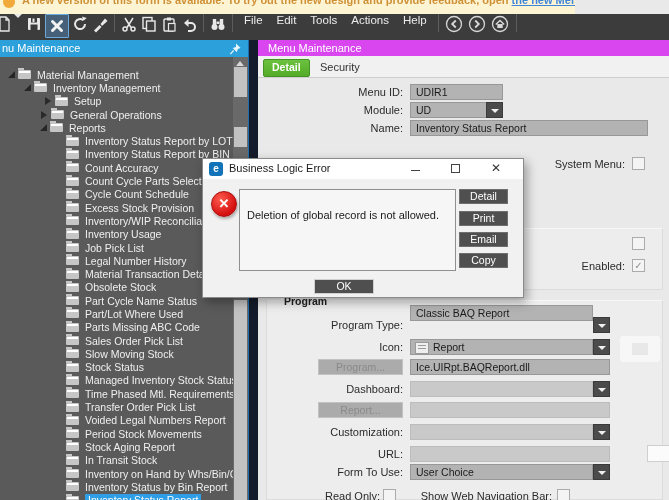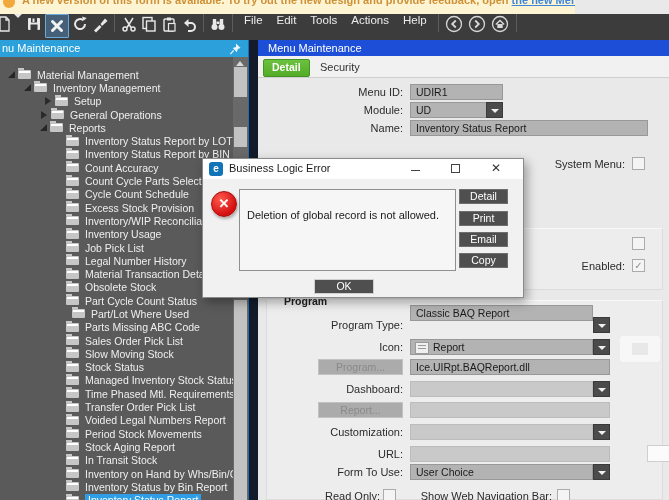--- a/index.html
+++ b/index.html
@@ -31,21 +31,21 @@
   .folder::before{content:'';position:absolute;top:-2px;left:0;width:6px;height:2px;background:#c6c6c6;}
   .folder::after{content:'';position:absolute;top:1px;left:1px;right:1px;height:2px;background:#ffffff;}
   .tlabel.selected{background:#2e9fe6;color:#fff;padding:0 3px;}
   #tree-scroll{position:absolute;left:233px;top:17px;width:15px;height:443px;background:#696969;}
   #tree-scroll .up{position:absolute;left:3px;top:4px;width:0;height:0;border-left:4px solid transparent;border-right:4px solid transparent;border-bottom:5px solid #d8d8d8;}
   .thumb{position:absolute;left:1px;width:13px;background:#c2c2c2;}
   
   #divider{position:absolute;left:248px;top:40px;width:10px;height:460px;background:#141c2b;border-left:1px solid #1d6fae;box-sizing:border-box;}
   
   #main{position:absolute;left:258px;top:40px;width:411px;height:460px;background:#e9e9e9;overflow:hidden;}
-  #main-header{position:absolute;left:0;top:0;width:411px;height:16px;background:#1d4ed8;color:#fff;font-size:11px;line-height:16px;padding-left:10px;box-sizing:border-box;}
+  #main-header{position:absolute;left:0;top:0;width:411px;height:16px;background:#d946ef;color:#fff;font-size:11px;line-height:16px;padding-left:10px;box-sizing:border-box;}
   #tabstrip{position:absolute;left:0;top:16px;width:411px;height:22px;background:#f1f1f1;border-bottom:1px solid #cfcfcf;box-sizing:border-box;}
   #tab-detail{position:absolute;left:5px;top:3px;height:16px;padding:0 8px;background:linear-gradient(#6cc23e,#53ab28);border:1px solid #459324;border-radius:2px;color:#fff;font-size:10.5px;font-weight:bold;line-height:15px;}
   #tab-security{position:absolute;left:62px;top:5px;font-size:11px;color:#333;}
   .lbl{position:absolute;font-size:11px;color:#2b2b2b;text-align:right;white-space:nowrap;}
   .field{position:absolute;height:16px;background:#b3b3b3;border:1px solid #989898;box-sizing:border-box;font-size:10.5px;line-height:14px;padding-left:5px;color:#1b1b1b;white-space:nowrap;overflow:hidden;}
   .field.light{background:#c9c9c9;border-color:#bcbcbc;}
   .combo-btn{position:absolute;width:17px;height:16px;background:#4b4b4b;border:1px solid #3a3a3a;box-sizing:border-box;}
   .combo-btn::after{content:'';position:absolute;left:4px;top:6px;width:0;height:0;border-left:4px solid transparent;border-right:4px solid transparent;border-top:4px solid #f0f0f0;}
   .cb{position:absolute;width:13px;height:13px;background:#f4f4f4;border:1px solid #ababab;box-sizing:border-box;font-size:10px;line-height:11px;text-align:center;color:#8f8f8f;}
   .cb.checked::after{content:'\2713';}
@@ -269,23 +269,23 @@
           <span class="tlabel">Material Transaction Deta</span>
         </div>
         <div class="tree-row" style="padding-left: 56px;">
           <span class="arrow-sp"></span>
           <span class="folder"></span>
           <span class="tlabel">Obsolete Stock</span>
         </div>
         <div class="tree-row" style="padding-left: 56px;">
           <span class="arrow-sp"></span>
           <span class="folder"></span>
-          <span class="tlabel">Part Cycle Count Status</span>
-        </div>
-        <div class="tree-row" style="padding-left: 56px; margin-left: 6px;">
+          <span class="tlabel">Part Cycle Name Status</span>
+        </div>
+        <div class="tree-row" style="padding-left: 56px;">
           <span class="arrow-sp"></span>
           <span class="folder"></span>
           <span class="tlabel">Part/Lot Where Used</span>
         </div>
         <div class="tree-row" style="padding-left: 56px;">
           <span class="arrow-sp"></span>
           <span class="folder"></span>
           <span class="tlabel">Parts Missing ABC Code</span>
         </div>
         <div class="tree-row" style="padding-left: 56px;">

